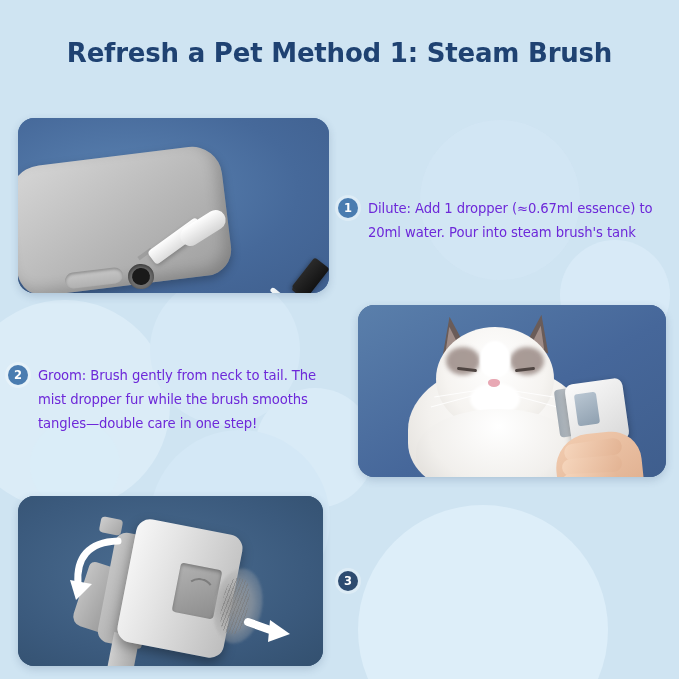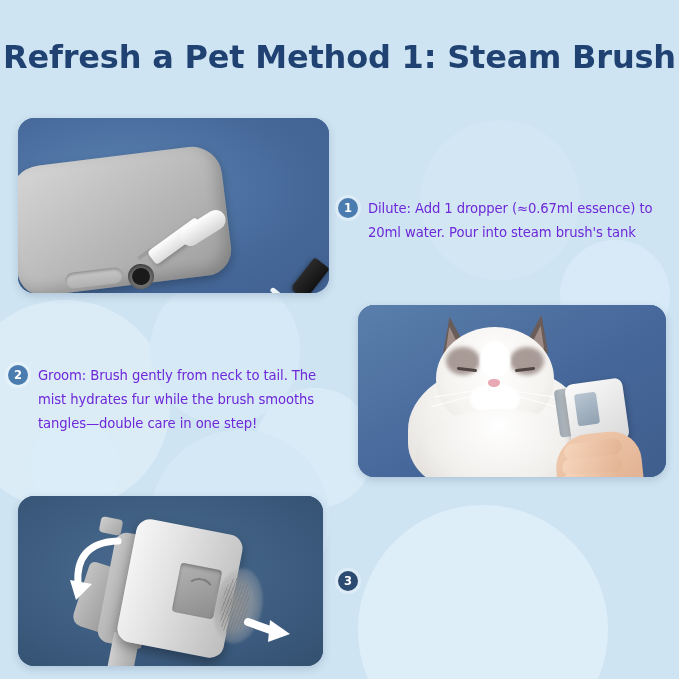--- a/index.html
+++ b/index.html
@@ -18,21 +18,21 @@
   .blob.b4{width:250px;height:250px;left:358px;top:505px;background:#ddeef9;}
   .blob.b5{width:180px;height:180px;left:150px;top:430px;background:#d4e8f6;}
   .blob.b6{width:110px;height:110px;left:560px;top:240px;background:#d8eaf7;}
   .blob.b7{width:90px;height:90px;left:30px;top:420px;background:#daedf8;}
   .blob.b8{width:160px;height:160px;left:420px;top:120px;background:#d5e8f6;opacity:.55;}
 
   
   .title{
     position:absolute;left:0;right:0;top:38px;
     text-align:center;
-    font-size:32px;font-weight:bold;letter-spacing:-0.2px;
+    font-size:26px;font-weight:bold;letter-spacing:-0.2px;
     color:#1f4272;
     font-family:"DejaVu Sans", sans-serif;
   }
 
   
   .panel{position:absolute;border-radius:16px;overflow:hidden;
          box-shadow:0 3px 9px rgba(40,70,110,.20);}
   #panel1{left:18px;top:118px;width:311px;height:175px;background:#4d74a5;}
   #panel2{left:358px;top:305px;width:308px;height:172px;background:#4a6b94;}
   #panel3{left:18px;top:496px;width:305px;height:170px;background:#3c5a7c;}
@@ -213,21 +213,21 @@
 
 </div>
 
 <div class="step" id="step1">
   <div class="badge">1</div>
   <div class="step-text">Dilute: Add 1 dropper (≈0.67ml essence) to 20ml water. Pour into steam brush's tank</div>
 </div>
 
 <div class="step" id="step2">
   <div class="badge">2</div>
-  <div class="step-text">Groom: Brush gently from neck to tail. The mist hydrates fur while the brush smooths tangles—double care in one step!</div>
+  <div class="step-text">Groom: Brush gently from neck to tail. The mist dropper fur while the brush smooths tangles—double care in one step!</div>
 </div>
 
 <div class="panel" id="panel2">
   <div class="p2-bg"></div>
   <div class="cat-body"></div>
   <div class="ear l"></div>
   <div class="ear r"></div>
   <div class="ear-in l"></div>
   <div class="ear-in r"></div>
   <div class="cat-head"></div>

